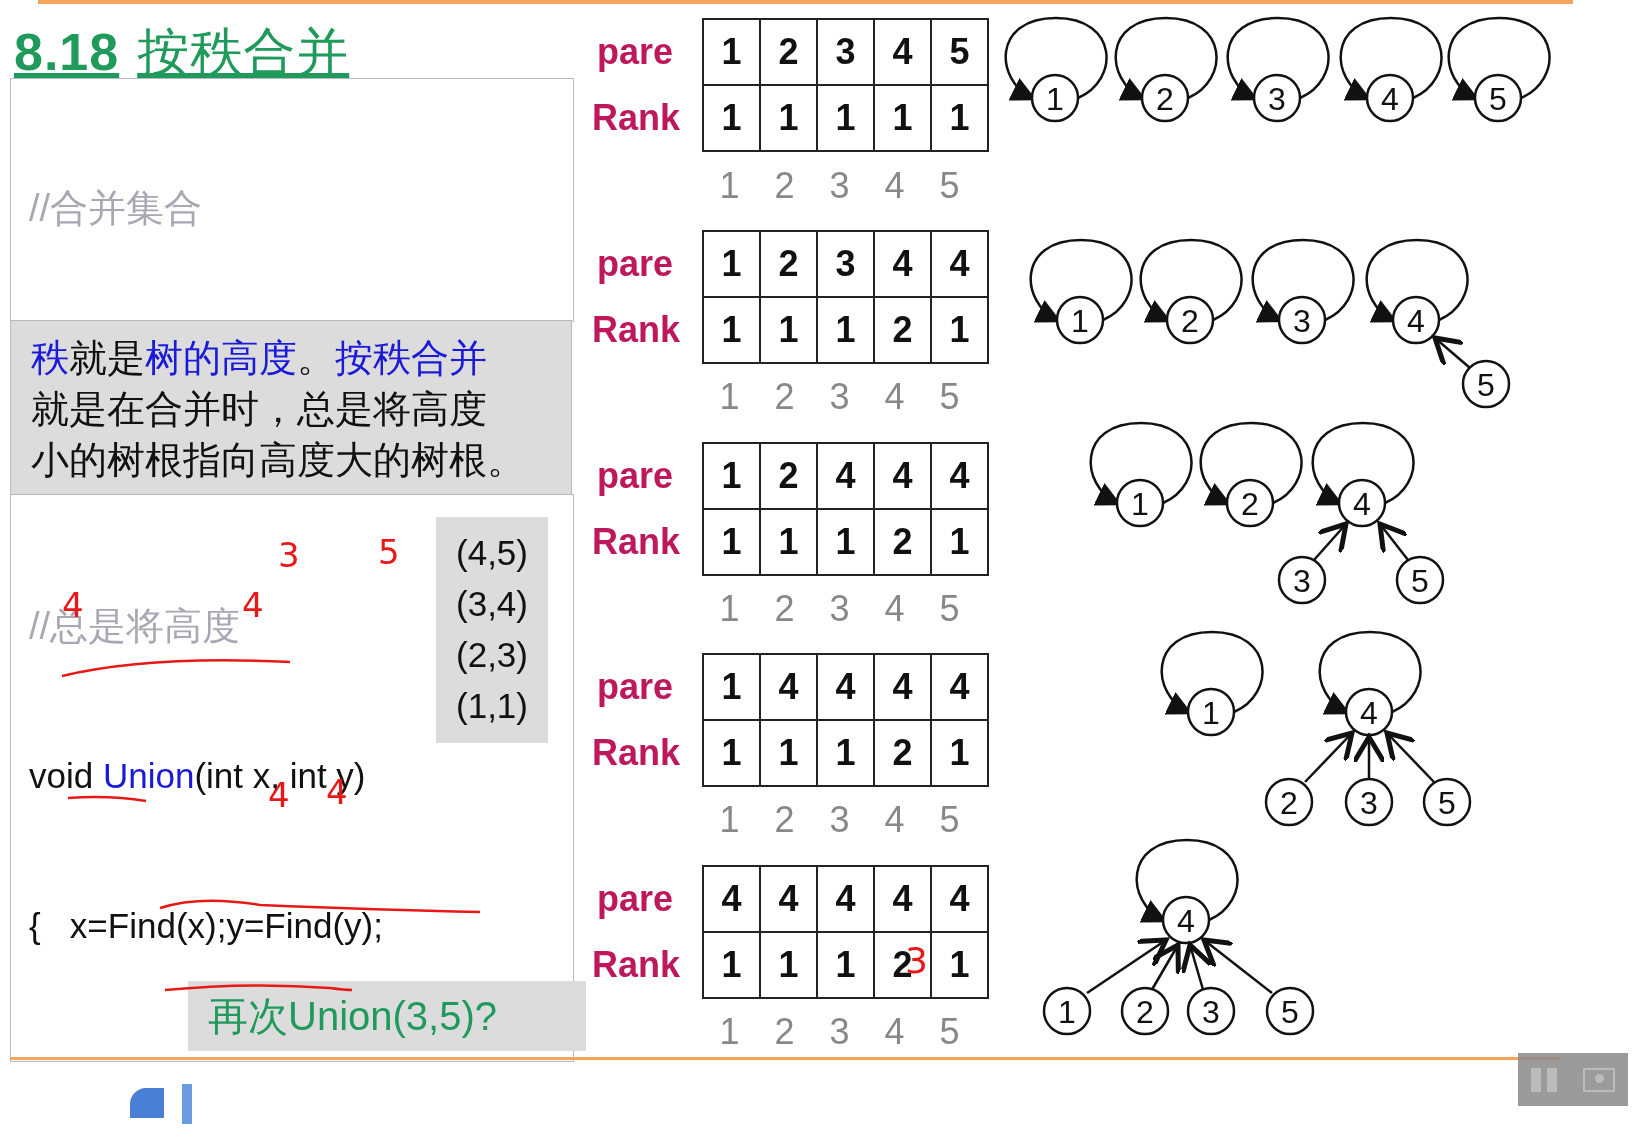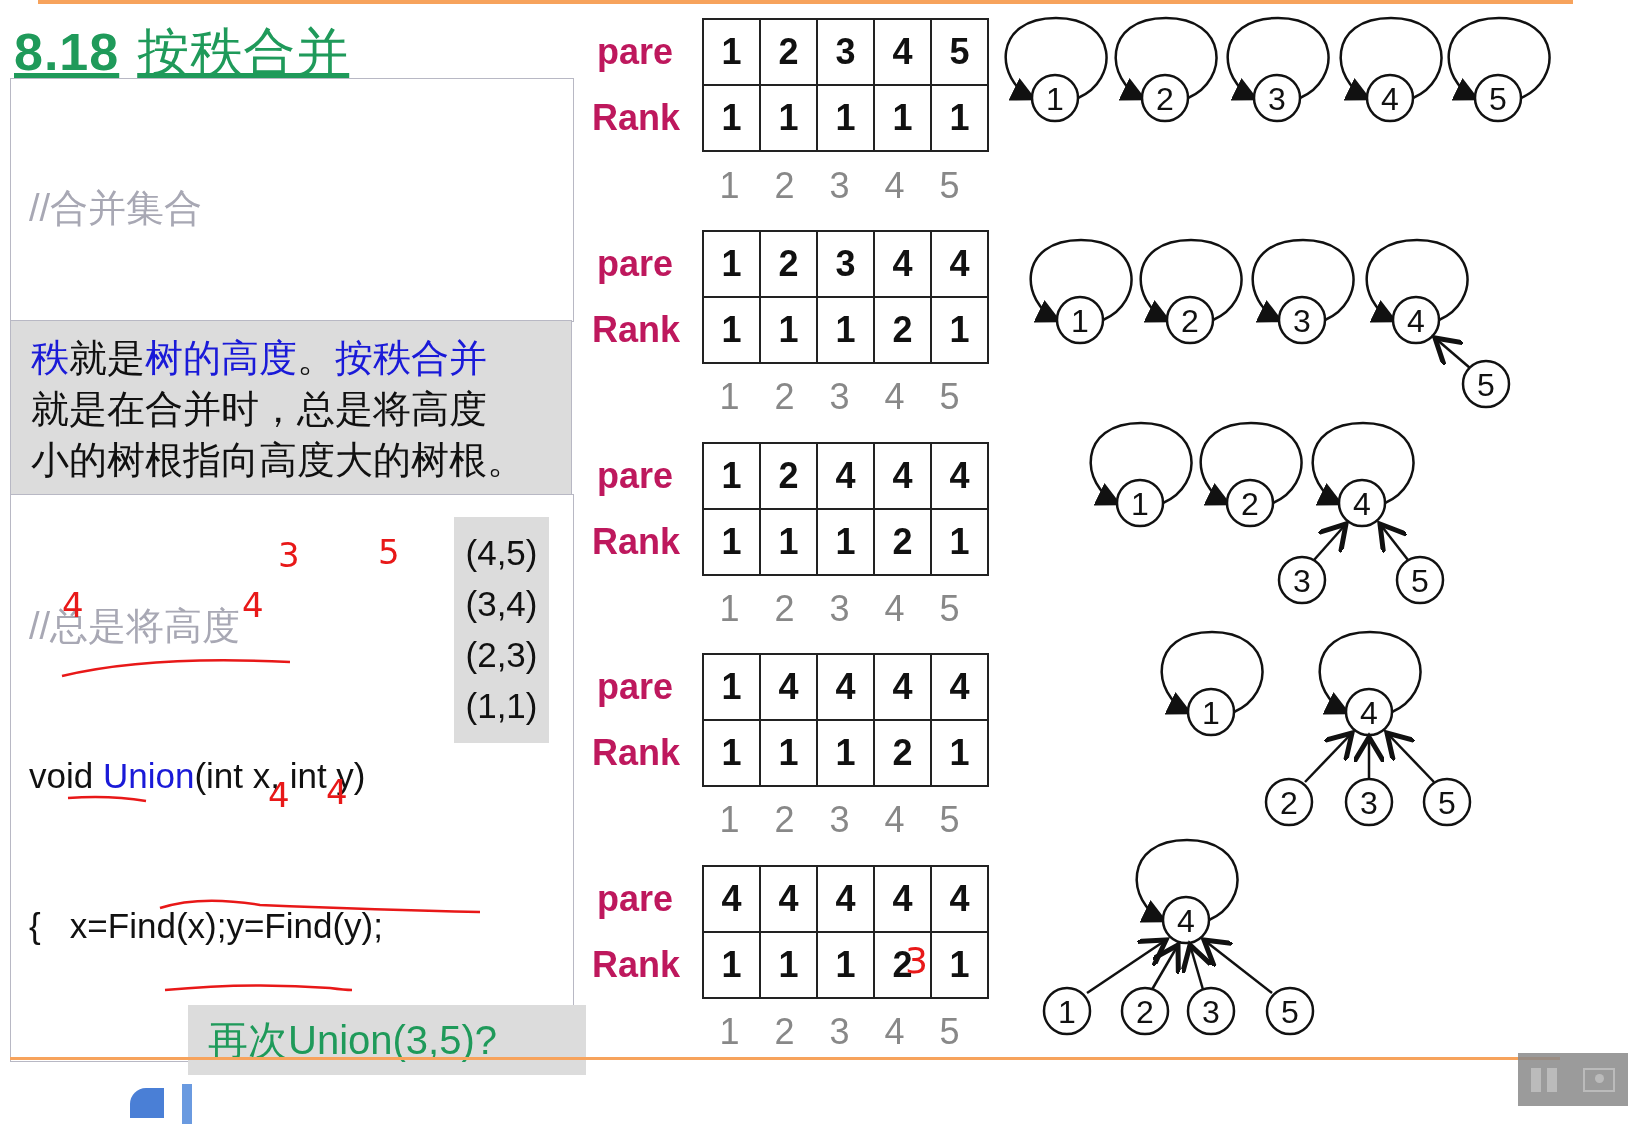--- a/index.html
+++ b/index.html
@@ -8,21 +8,21 @@
   .topline{position:absolute;left:38px;top:0;width:1535px;height:4px;background:#f7a35c;}
   .title{position:absolute;left:14px;top:18px;font-size:52px;color:#1f9a5a;font-weight:bold;letter-spacing:1px;text-decoration:underline;}
   .title .cn{font-weight:normal;margin-left:18px;font-family:"DejaVu Sans",sans-serif;}
   .box{position:absolute;border:1.5px solid #b8b8c4;background:#fff;}
   .code{font-size:35px;color:#111;line-height:50px;white-space:pre;}
   .cmt{color:#a8a8b4;font-size:38px;}
   .blue{color:#1a1ad8;}
   .gray{position:absolute;background:#dcdcdc;}
   .expl{font-size:38px;line-height:51px;color:#111;padding-left:20px;padding-top:12px;font-family:"DejaVu Sans",sans-serif;}
   .pairs{font-size:35px;line-height:51px;color:#111;text-align:center;padding-top:10px;}
-  .q{font-size:40px;color:#1f9a5a;padding-left:20px;line-height:70px;margin-top:24px;}
+  .q{font-size:40px;color:#1f9a5a;padding-left:20px;line-height:70px;}
   .red{position:absolute;color:#e81818;font-size:34px;font-family:"DejaVu Sans",sans-serif;}
   .tbl-label{position:absolute;font-size:36px;font-weight:bold;color:#be185d;}
   table.uf{position:absolute;border-collapse:collapse;}
   table.uf td{width:55px;height:64px;border:2px solid #222;text-align:center;font-size:36px;font-weight:bold;color:#111;padding:0;}
   .idx{position:absolute;display:flex;}
   .idx span{width:55px;text-align:center;font-size:36px;color:#888;}
   svg text{font-family:"Liberation Sans",sans-serif;}
   .bottomline{position:absolute;left:10px;top:1057px;width:1550px;height:3px;background:#f7a35c;}
   .footer{position:absolute;left:120px;top:1080px;width:900px;height:65px;overflow:hidden;}
   .ctrl{position:absolute;left:1518px;top:1053px;width:110px;height:53px;background:#8a8a8a;opacity:.85;display:flex;align-items:center;justify-content:space-around;}
@@ -60,21 +60,21 @@
     <div><span>void </span><span class="blue">Union</span><span>(int x, int y)</span></div>
     <div>{   x=Find(x);y=Find(y);</div>
     
     
     
     
     
     
     
   </div>
-  <div class="gray pairs" style="left:443px;top:22px;width:95px;height:216px;">
+  <div class="gray pairs" style="left:425px;top:22px;width:112px;height:216px;">
     <div>(4,5)</div>
     <div>(3,4)</div>
     <div>(2,3)</div>
     <div>(1,1)</div>
   </div>
   <div class="gray q" style="left:177px;top:486px;width:378px;height:70px;">再次Union(3,5)?</div>
 </div>
 
 <div class="red" style="left:278px;top:535px;">3</div>
 <div class="red" style="left:378px;top:532px;">5</div>

